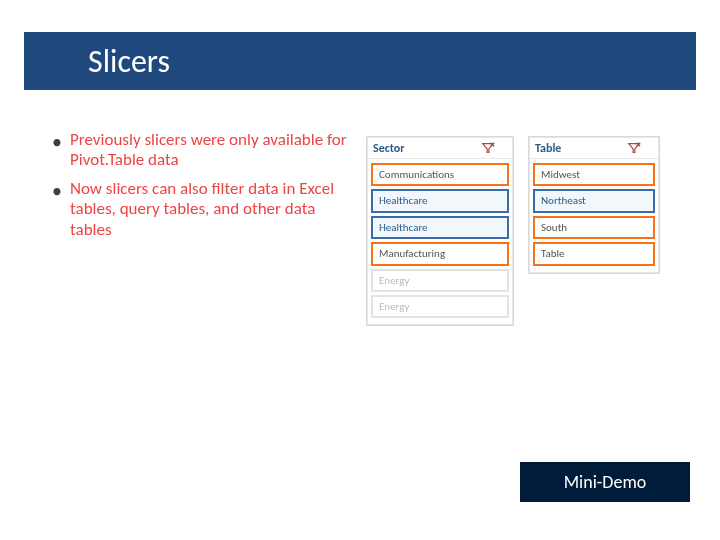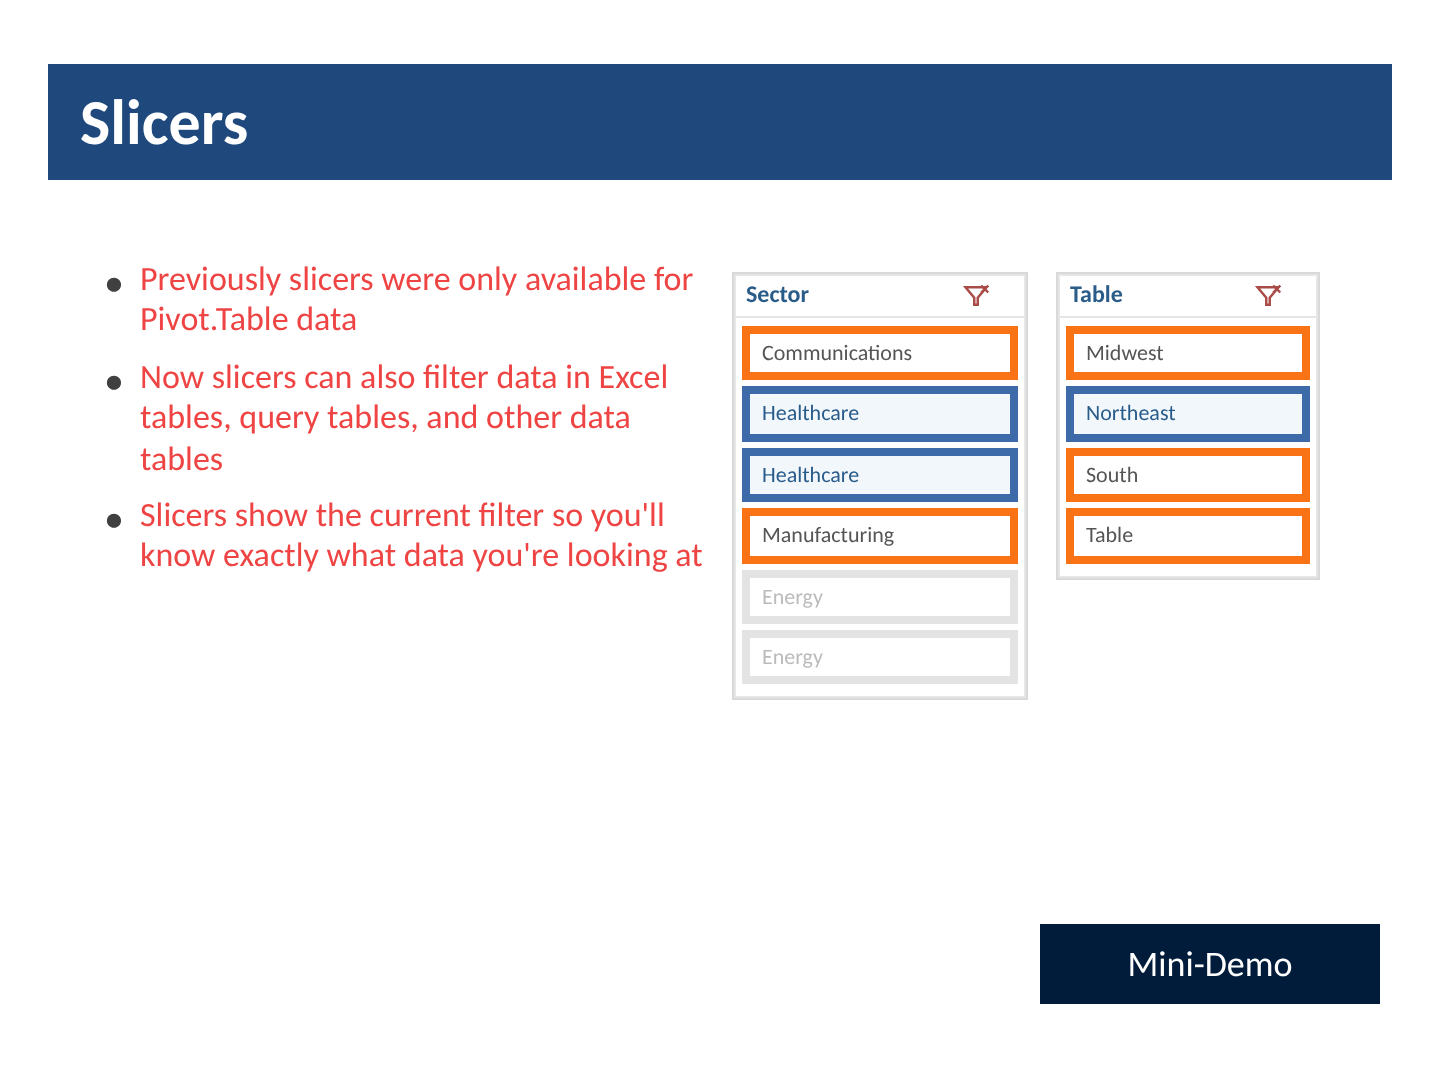--- a/index.html
+++ b/index.html
@@ -1,52 +1,51 @@
 <!DOCTYPE html>
 <html><head>
 <meta charset="utf-8">
 <style>
   * { box-sizing: border-box; margin: 0; padding: 0; }
   html, body { width: 720px; height: 540px; background: #fff; font-family: "Segoe UI", Calibri, Arial, sans-serif; }
   .slide { width: 720px; height: 540px; position: relative; background: #fff; }
   .title-bar { position: absolute; left: 24px; right: 24px; top: 32px; height: 58px; background: #1f497d; display: flex; align-items: center; padding-left: 16px; }
-  .title-bar h1 { color: #fff; font-size: 32px; font-weight: 700; }
+  .title-bar h1 { color: #fff; font-size: 32px; font-weight: 400; margin-left: 48px; }
   .content-row { position: absolute; left: 48px; top: 130px; right: 24px; bottom: 90px; display: flex; }
   .bullets { width: 310px; }
   .bullets ul { list-style: none; }
   .bullets li { position: relative; padding-left: 22px; font-size: 17px; line-height: 1.2; color: #ef4444; margin-bottom: 8px; font-weight: 400; }
   .bullets li::before { content: "•"; position: absolute; left: 4px; top: 0; color: #404040; font-size: 20px; }
   .slicers-wrap { flex: 1; display: flex; justify-content: flex-start; align-items: flex-start; gap: 14px; padding-left: 8px; padding-top: 6px; }
   .slicer { width: 148px; background: #fff; border: 1px solid #d9d9d9; box-shadow: 0 0 0 1px #e6e6e6 inset; font-size: 11px; }
   .slicer-header { display: flex; align-items: flex-end; justify-content: space-between; padding: 4px 18px 3px 6px; border-bottom: 1px solid #e6e6e6; }
   .slicer-header .ht { color: #2a5c8a; font-weight: 600; font-size: 12px; }
   .slicer-header .clear { width: 14px; height: 14px; position: relative; }
   .slicer-header .clear svg { width: 14px; height: 14px; display: block; stroke: #a94b47; fill: none; stroke-width: 1.4; }
   .slicer-body { padding: 4px; }
-  .sitem { border: 4px solid #f97316; padding: 2px 6px; margin-bottom: 3px; color: #555; background: #fff; font-size: 11px; line-height: 1.4; }
+  .sitem { border: 2px solid #f97316; padding: 2px 6px; margin-bottom: 3px; color: #555; background: #fff; font-size: 11px; line-height: 1.4; }
   .sitem.sel { border-color: #3d6aa8; background: #f2f7fc; color: #2a5c8a; }
   .sitem.dim { color: #bbb; border-color: #e3e3e3; }
   .mini-demo { position: absolute; right: 30px; bottom: 38px; width: 170px; height: 40px; background: #001c3a; display: flex; align-items: center; justify-content: center; color: #fff; font-size: 18px; }
 </style>
 </head>
 <body>
 
 <div class="slide">
 
   <div class="title-bar">
     <h1>Slicers</h1>
   </div>
 
   <div class="content-row">
 
     <div class="bullets">
       <ul>
         <li>Previously slicers were only available for Pivot.Table data</li>
         <li>Now slicers can also filter data in Excel tables, query tables, and other data tables</li>
-        <li>Slicers show the current filter so you'll know exactly what data you're looking at</li>
       </ul>
     </div>
 
     <div class="slicers-wrap">
 
       <div class="slicer">
         <div class="slicer-header">
           <span class="ht">Sector</span>
           <span class="clear">
             <svg viewBox="0 0 16 16">

